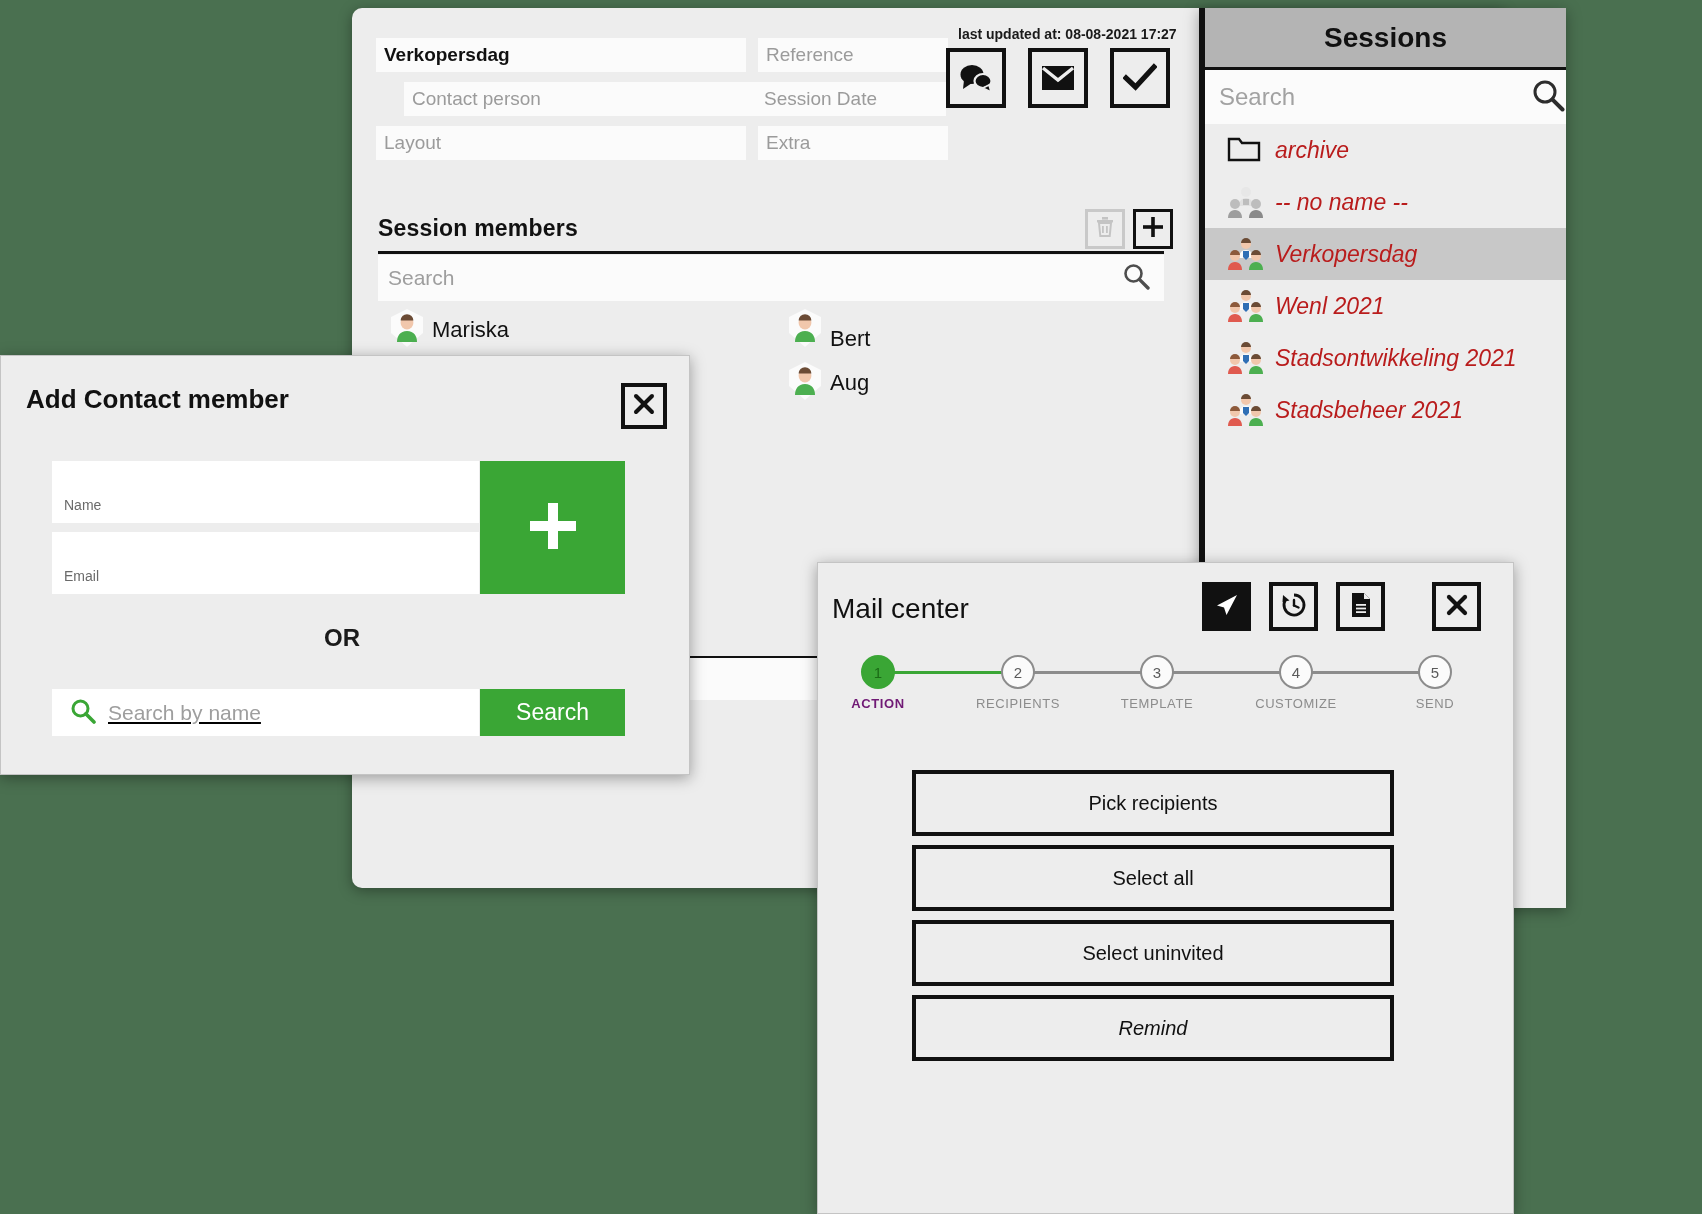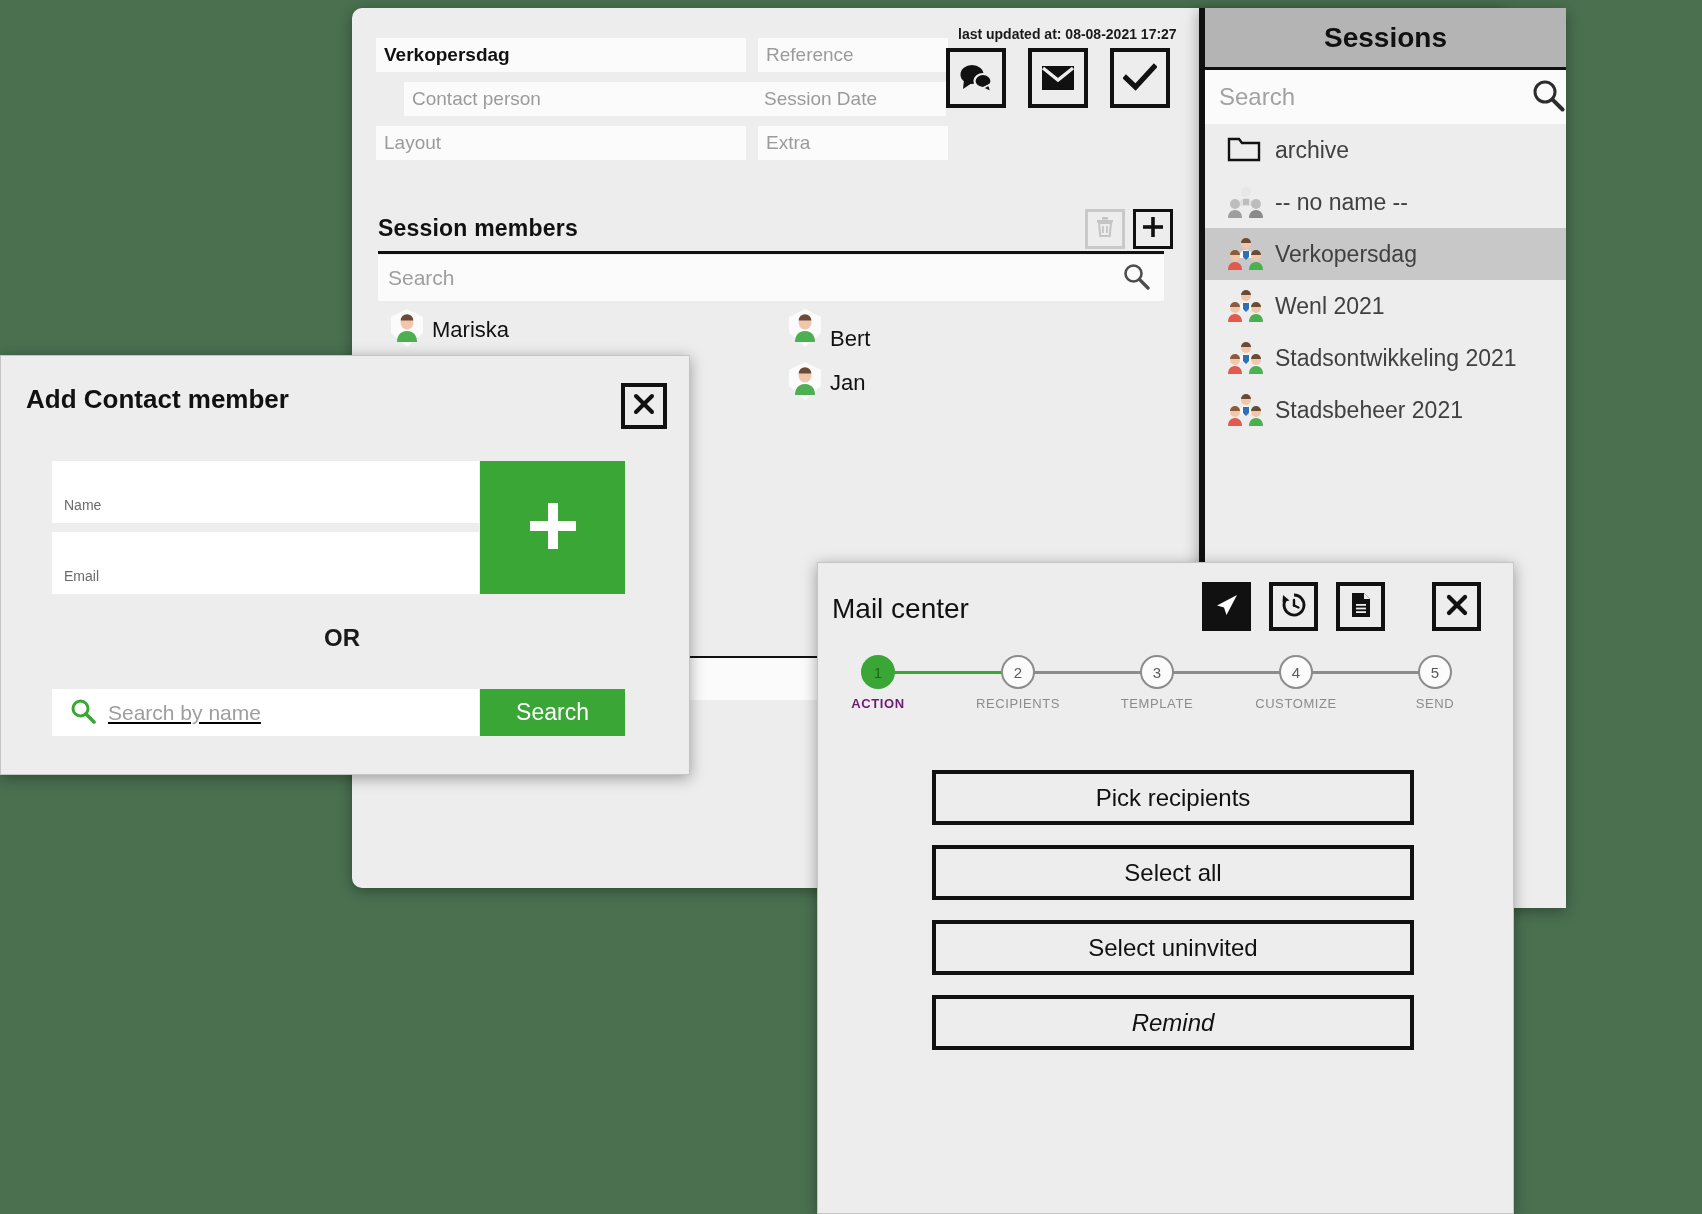--- a/index.html
+++ b/index.html
@@ -92,21 +92,21 @@
   }
   #sessions-search input{
     flex:1;border:none;outline:none;background:transparent;
     font-family:"Liberation Sans", sans-serif;font-size:24px;color:#3a3a3a;padding-left:14px;
   }
   #sessions-search input::placeholder{color:#a2a2a2;}
   .sess-item{
     position:relative;height:52px;display:flex;align-items:center;gap:14px;
     padding-left:22px;cursor:pointer;box-sizing:border-box;
   }
-  .sess-item .lbl{font-size:23px;color:#404040;white-space:nowrap;}
+  .sess-item .lbl{font-size:23px;color:#b91c1c;white-space:nowrap;font-style:italic;}
   .sess-item.selected{background:#c8c8c8;}
 
   
   .pgroup{position:relative;width:34px;height:34px;flex:none;}
   .pgroup svg{position:absolute;left:0;top:0;}
 
   
   #add-member-dialog{
     left:0;top:355px;width:690px;height:420px;
     background:#ededed;border:1px solid #c4c4c4;box-sizing:border-box;
@@ -154,24 +154,24 @@
     width:34px;height:34px;border-radius:50%;border:2px solid #8c8c8c;background:#fbfbfb;
     display:flex;align-items:center;justify-content:center;font-size:15px;color:#5a5a5a;box-sizing:border-box;
   }
   .step.active .circ{background:#3aa635;border-color:#3aa635;color:#1a6b16;}
   .step .cap{margin-top:7px;font-size:13px;letter-spacing:.6px;color:#8c8c8c;}
   .step.active .cap{color:#701a75;font-weight:bold;}
   .seg{position:absolute;top:16px;height:3px;background:#8c8c8c;}
   .seg.done{background:#3aa635;}
 
   .mc-action{
-    position:absolute;left:114px;width:482px;height:55px;
+    position:absolute;left:94px;width:482px;height:66px;
     border:4px solid #111;background:#ededed;box-sizing:border-box;
     display:flex;align-items:center;justify-content:center;
-    font-size:24px;color:#111;cursor:pointer;
+    font-size:20px;color:#111;cursor:pointer;
   }
 </style>
 </head>
 <body>
 
 <div class="root">
 
   <div class="panel shadow" id="session-window">
     <div class="inner">
 
@@ -274,21 +274,21 @@
 
       <div class="member" style="left:436px;top:353px;">
         <span>
           <svg width="34" height="40" viewBox="0 0 34 40">
             <path d="M17 1 L33 9 v16 L17 39 L1 25 V9 Z" fill="#fbfbfb"></path>
             <circle cx="17" cy="15" r="6.4" fill="#f1c7ac"></circle>
             <path d="M10.6 12.6 a6.4 6.4 0 0 1 12.8 0 z" fill="#6b4b35"></path>
             <path d="M17 23 c7 0 10 5 10 11 H7 c0-6 3-11 10-11z" fill="#4caf50"></path>
           </svg>
         </span>
-        <span class="nm">Jan</span>
+        <span class="nm">Aug</span>
       </div>
 
       <div class="hr-dark" style="left:26px;top:648px;width:786px;height:2px;"></div>
       <div style="position:absolute;left:26px;top:650px;width:786px;height:42px;background:#fbfbfb;"></div>
 
     </div>
   </div>
 
   <div class="panel shadow" id="sessions-panel">
     <div id="sessions-header">

